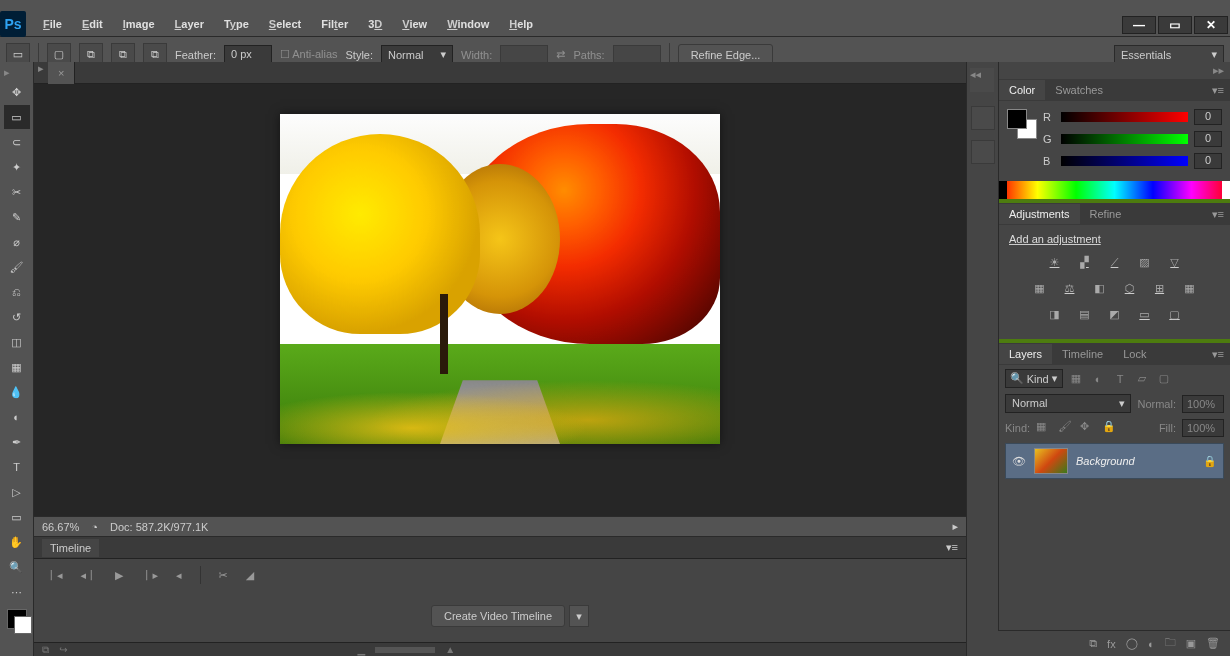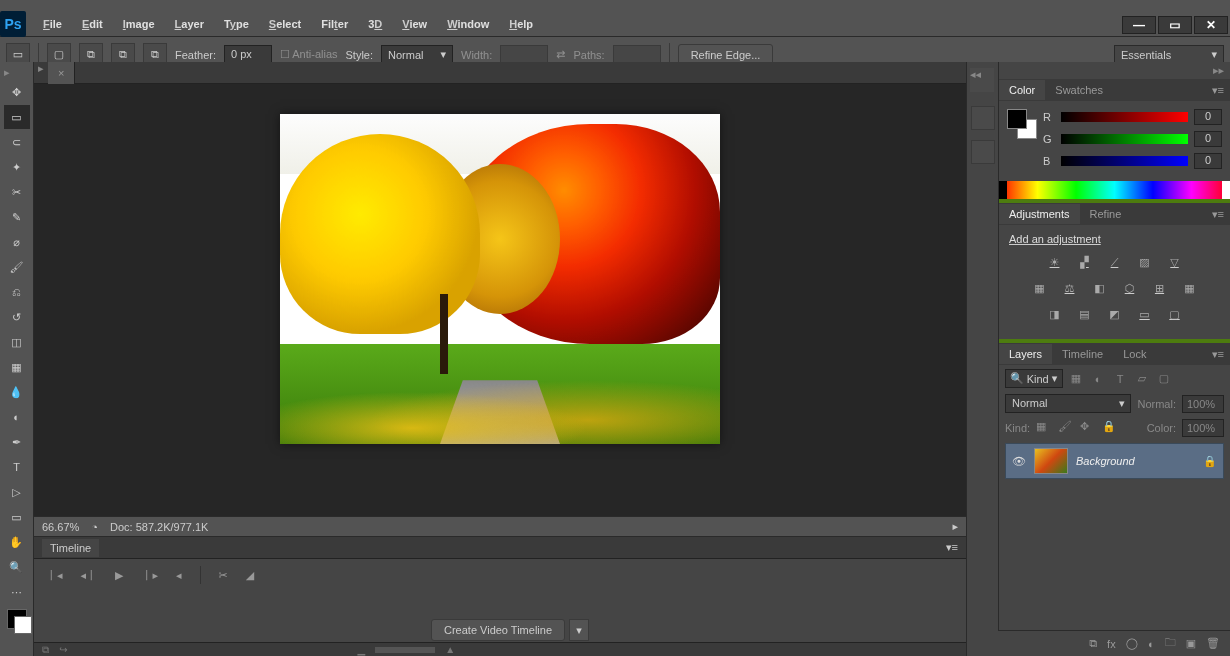--- a/index.html
+++ b/index.html
@@ -51,21 +51,21 @@
 .statusbar { height:20px; background:#535353; border-top:1px solid #2a2a2a; display:flex; align-items:center; padding:0 8px; gap:12px; color:#ccc;}
 .statusbar .arrow { margin-left:auto; }
 
 
 .timeline { height:120px; background:#454545; border-top:1px solid #2a2a2a; }
 .timeline-tab { height:22px; background:#3a3a3a; display:flex; align-items:center; padding:0 8px; border-bottom:1px solid #222;}
 .timeline-tab .label { background:#454545; padding:3px 8px; }
 .timeline-tab .menu { margin-left:auto; }
 .timeline-controls { height:32px; display:flex; align-items:center; padding:0 12px; gap:18px;}
 .timeline-controls div { color:#999; }
-.timeline-body { display:flex; align-items:flex-end; justify-content:center; height:50px;padding-left:20px;}
+.timeline-body { display:flex; align-items:center; justify-content:center; height:50px;padding-left:20px;}
 .timeline-body .btn { background:#535353; border:1px solid #3a3a3a; padding:4px 12px; border-radius:3px; }
 .timeline-body .dd { width:20px; height:22px; background:#535353; border:1px solid #3a3a3a; margin-left:4px; display:flex; align-items:center; justify-content:center;}
 
 
 .rightcol { width:232px; background:#454545; border-left:1px solid #2a2a2a; display:flex; flex-direction:column;}
 .iconstrip { width:32px; background:#454545; border-left:1px solid #2a2a2a; display:flex; flex-direction:column; align-items:center; padding-top:18px; gap:10px;}
 .iconstrip div { width:24px; height:24px; border:1px solid #3a3a3a; background:#4a4a4a;}
 
 .panel { border-bottom:4px solid #4d7c0f; }
 .panel-tabs { height:22px; background:#3a3a3a; display:flex; align-items:center;}
@@ -351,21 +351,21 @@
             </div>
           <span class="op-lbl">Normal:</span>
           <div class="op-val">100%</div>
         </div>
         <div class="layer-lock">
           <span class="lk">Kind:</span>
           <span class="li">▦</span>
           <span class="li">🖌</span>
           <span class="li">✥</span>
           <span class="li">🔒</span>
-          <span class="fill-lbl">Color:</span>
+          <span class="fill-lbl">Fill:</span>
           <div class="fill-val">100%</div>
         </div>
         <div class="layer-item">
           <span class="eye">👁</span>
           <div class="thumb"></div>
           <span class="name">Background</span>
           <span class="lock">🔒</span>
         </div>
       </div>
     </div>

